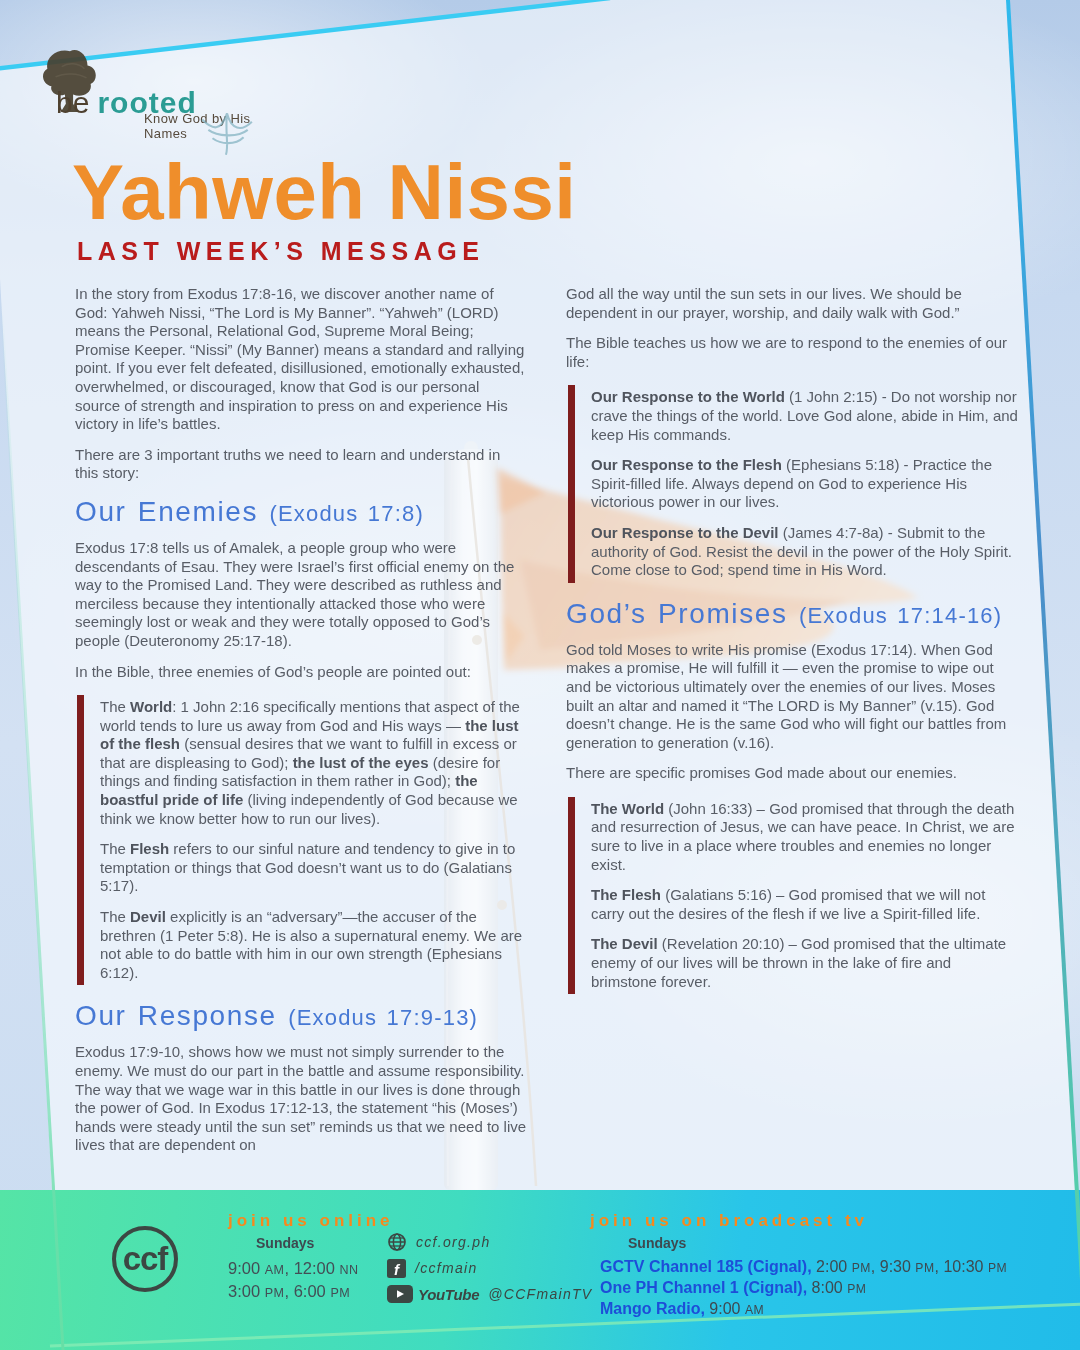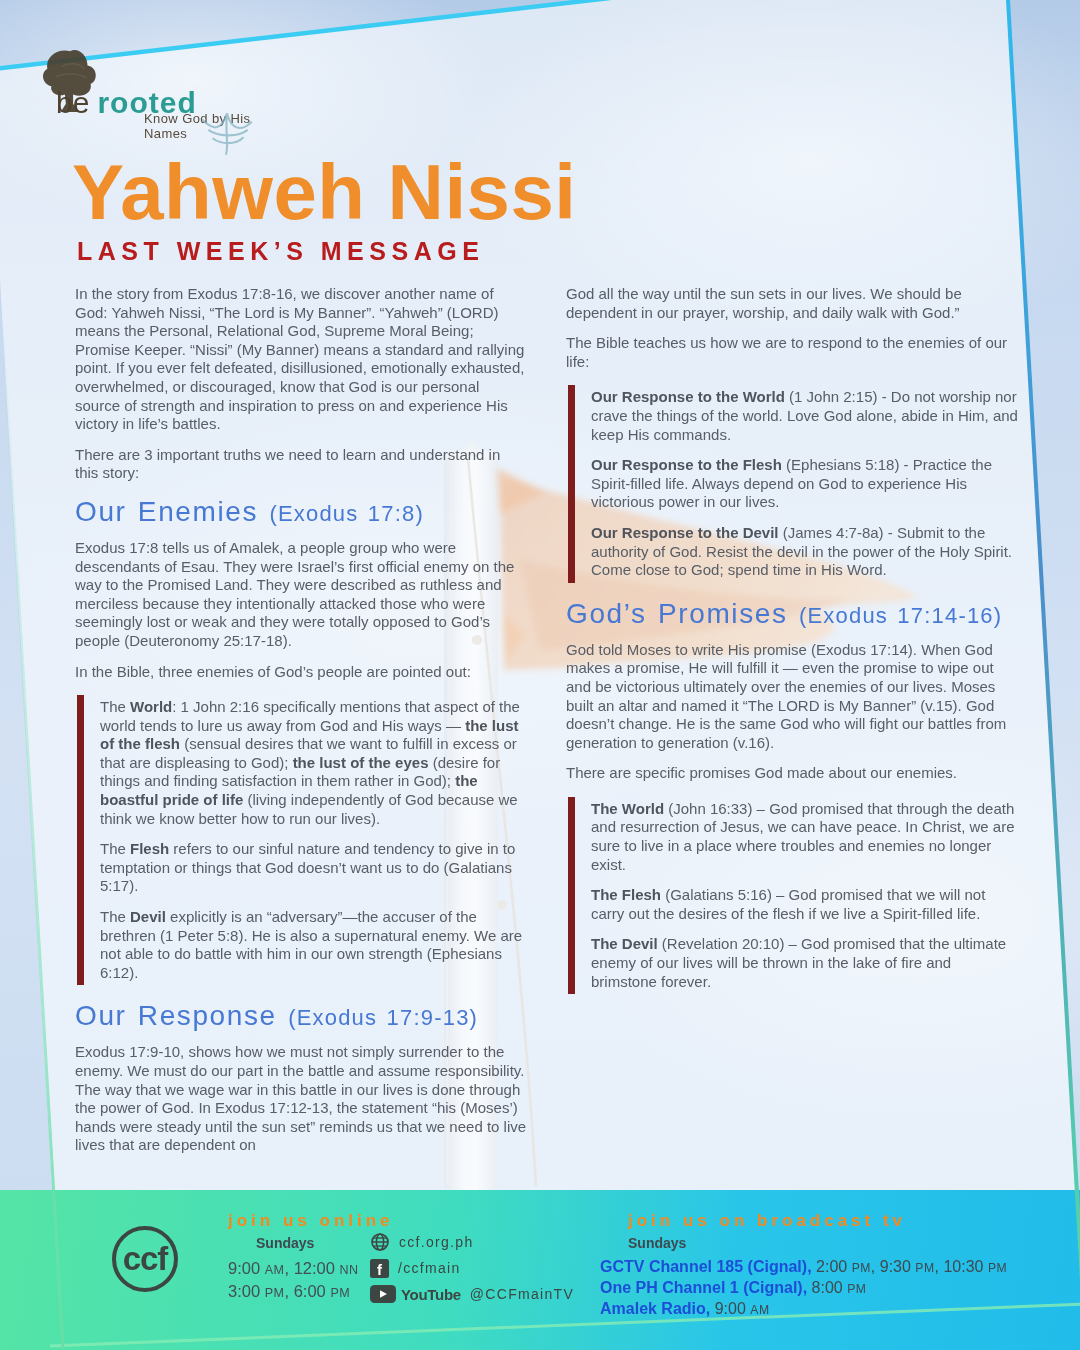--- a/index.html
+++ b/index.html
@@ -41,26 +41,26 @@
   blockquote p{margin:0 0 14px;}
   blockquote p:last-child{margin-bottom:0;}
 
   
   .footer{position:absolute;left:0;top:1190px;width:1080px;height:160px;
     background:linear-gradient(97deg,#55e4a6 0%,#40dcc0 42%,#29c5e9 68%,#21bce9 100%);}
   .ccf-logo{position:absolute;left:112px;top:36px;width:58px;height:58px;border:4px solid #3c4743;border-radius:50%;
     display:flex;align-items:center;justify-content:center;color:#3c4743;font-size:33px;font-weight:700;letter-spacing:-1px;}
   .fo-h{position:absolute;color:#f6891e;font-weight:700;font-size:17px;letter-spacing:4px;line-height:1;}
   .online-h{left:228px;top:22px;}
-  .bc-h{left:628px;top:22px;}
+  .bc-h{left:590px;top:22px;}
   .day{position:absolute;font-weight:700;font-size:14px;color:#3e4950;line-height:1;margin-left:28px;}
   .online-day{left:228px;top:46px;}
   .bc-day{left:600px;top:46px;}
   .times{position:absolute;left:228px;top:68px;font-size:16.5px;line-height:21px;color:#434e55;}
-  .links{position:absolute;left:370px;top:42px;}
+  .links{position:absolute;left:387px;top:42px;font-style:italic;}
   .link-row{display:flex;align-items:center;margin-bottom:6px;height:20px;}
   .link-label{font-size:14px;letter-spacing:1.3px;color:#3c4743;margin-left:9px;}
   .yt-word{font-size:15px;font-weight:700;color:#3c4743;margin-left:5px;letter-spacing:-.3px;}
   .bc-lines{position:absolute;left:600px;top:67px;font-size:16px;line-height:20px;color:#3e4950;}
   .bc-lines .b{color:#1d4ed8;}
   .fbicon{width:19px;height:19px;border-radius:2.5px;background:#3c4743;color:#fff;display:flex;align-items:flex-end;justify-content:center;font-size:15px;font-weight:700;line-height:17px;}
 </style>
 </head>
 <body>
 
@@ -210,15 +210,15 @@
       <span class="yt-word">YouTube</span>
       <span class="link-label">@CCFmainTV</span>
     </div>
   </div>
 
   <div class="fo-h bc-h">join us on broadcast tv</div>
   <div class="day bc-day">Sundays</div>
   <div class="bc-lines">
     <div><span class="b">GCTV Channel 185 (Cignal),</span><span> 2:00 </span><span class="sc">PM</span><span>, 9:30 </span><span class="sc">PM</span><span>, 10:30 </span><span class="sc">PM</span></div>
     <div><span class="b">One PH Channel 1 (Cignal),</span><span> 8:00 </span><span class="sc">PM</span></div>
-    <div><span class="b">Amalek Radio,</span><span> 9:00 </span><span class="sc">AM</span></div>
+    <div><span class="b">Mango Radio,</span><span> 9:00 </span><span class="sc">AM</span></div>
   </div>
 </div>
 
 </body></html>

